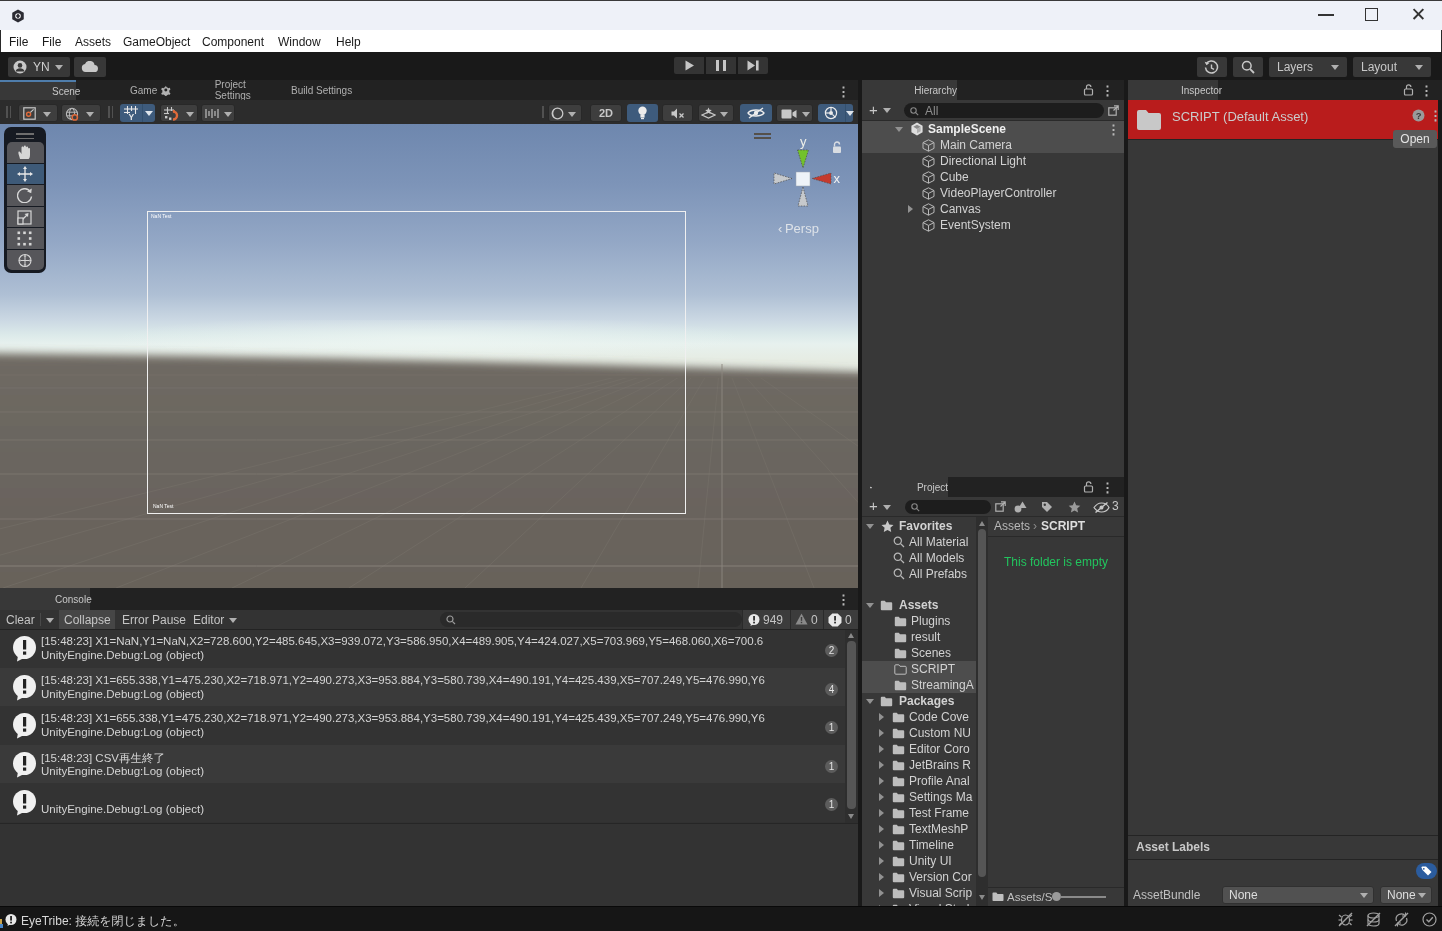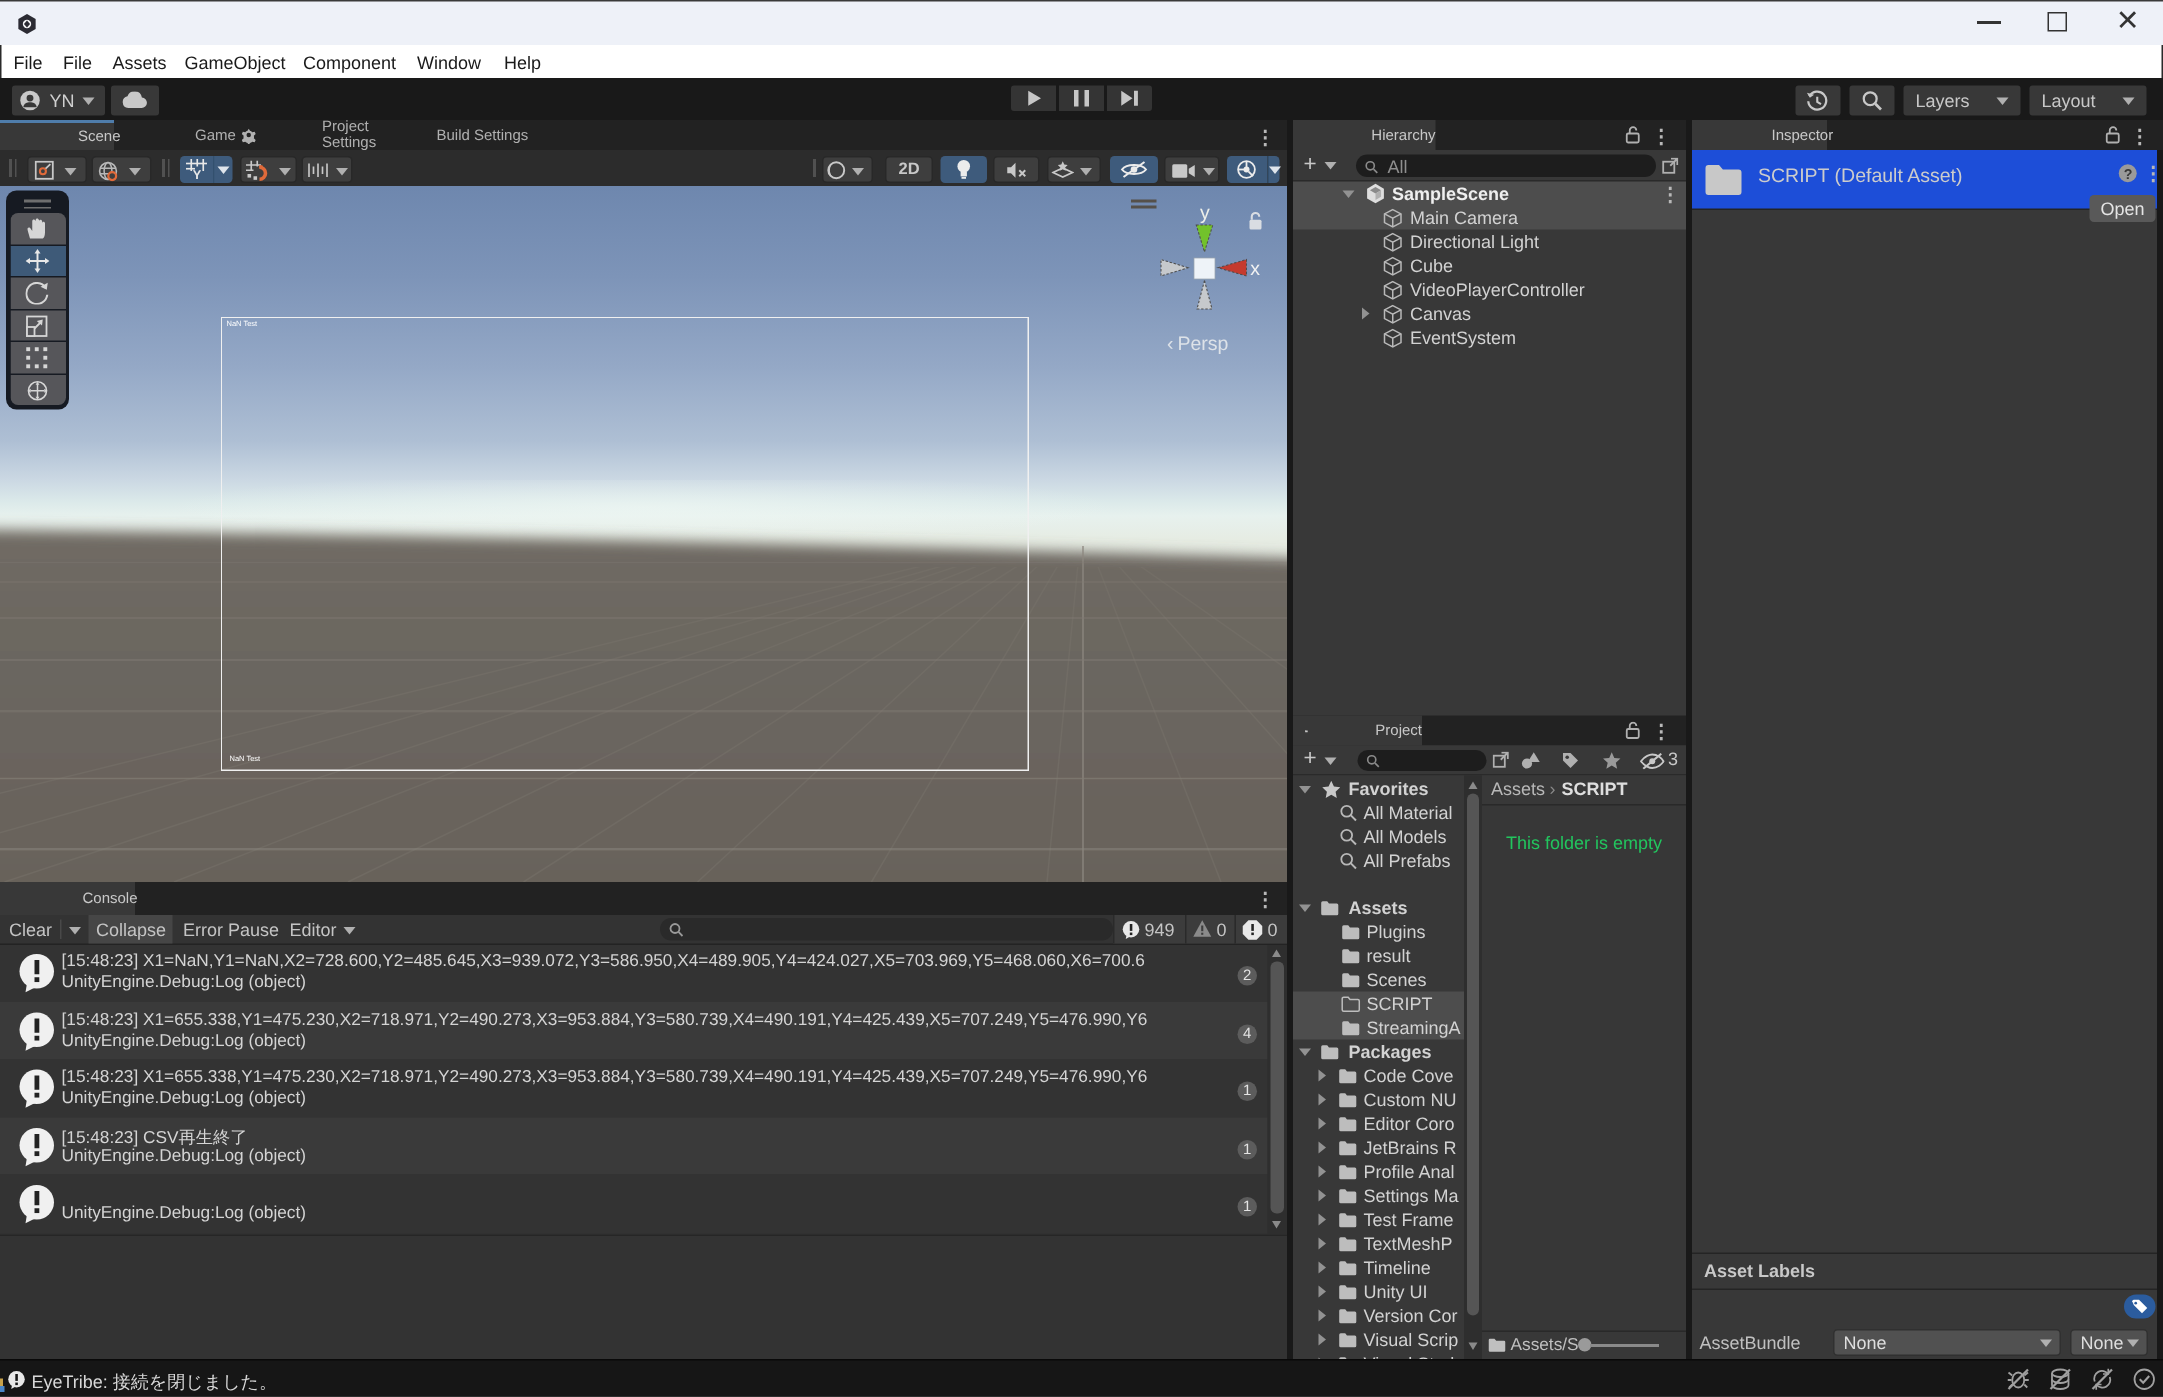--- a/index.html
+++ b/index.html
@@ -854,21 +854,21 @@
         <rect x="5.2" y="2.3" width="1.7" height="1.7" fill="#222"></rect>
     </svg>
     <span style="margin-left:5px;">Inspector</span>
   </div>
   <svg class="abs" style="right:28px;top:4px;" width="11" height="12" viewBox="0 0 11 12">
     <rect x="1.5" y="5" width="8" height="6" rx="1" fill="none" stroke="#b0b0b0" stroke-width="1.2"></rect>
     <path d="M3.5 5 V3 a2.2 2.2 0 0 1 4.4 0" fill="none" stroke="#b0b0b0" stroke-width="1.2"></path>
   </svg>
   <span class="kebab abs" style="right:9px;top:3px;">⋮</span>
 </div>
-<div class="abs" style="left:1128px;top:100px;width:314px;height:40px;background:#1d4ed8;border-bottom:1px solid #242424;box-sizing:border-box;">
+<div class="abs" style="left:1128px;top:100px;width:314px;height:40px;background:#b91c1c;border-bottom:1px solid #242424;box-sizing:border-box;">
   <svg class="abs" style="left:8px;top:9px;" width="26" height="22" viewBox="0 0 26 22">
     <path d="M1 3 a2 2 0 0 1 2 -2 h7 l2.6 3 h10.4 a2 2 0 0 1 2 2 v13 a2 2 0 0 1 -2 2 h-20 a2 2 0 0 1 -2 -2 Z" fill="#c8c8c8"></path>
   </svg>
   <span class="abs" style="left:44px;top:9px;color:#cccccc;font-size:13px;">SCRIPT (Default Asset)</span>
   <svg class="abs" style="left:284px;top:9px;" width="13" height="13" viewBox="0 0 13 13">
     <circle cx="6.5" cy="6.5" r="6" fill="#9a9a9a"></circle>
     <text x="3.8" y="10" font-size="9.5" font-weight="bold" fill="#383838" font-family="Liberation Sans">?</text>
   </svg>
   <span class="kebab abs" style="left:301px;top:8px;">⋮</span>
   <div class="abs" style="left:265px;top:30px;width:44px;height:18px;background:#595959;border-radius:3px;color:#e4e4e4;font-size:12px;text-align:center;line-height:18px;">Open</div>

